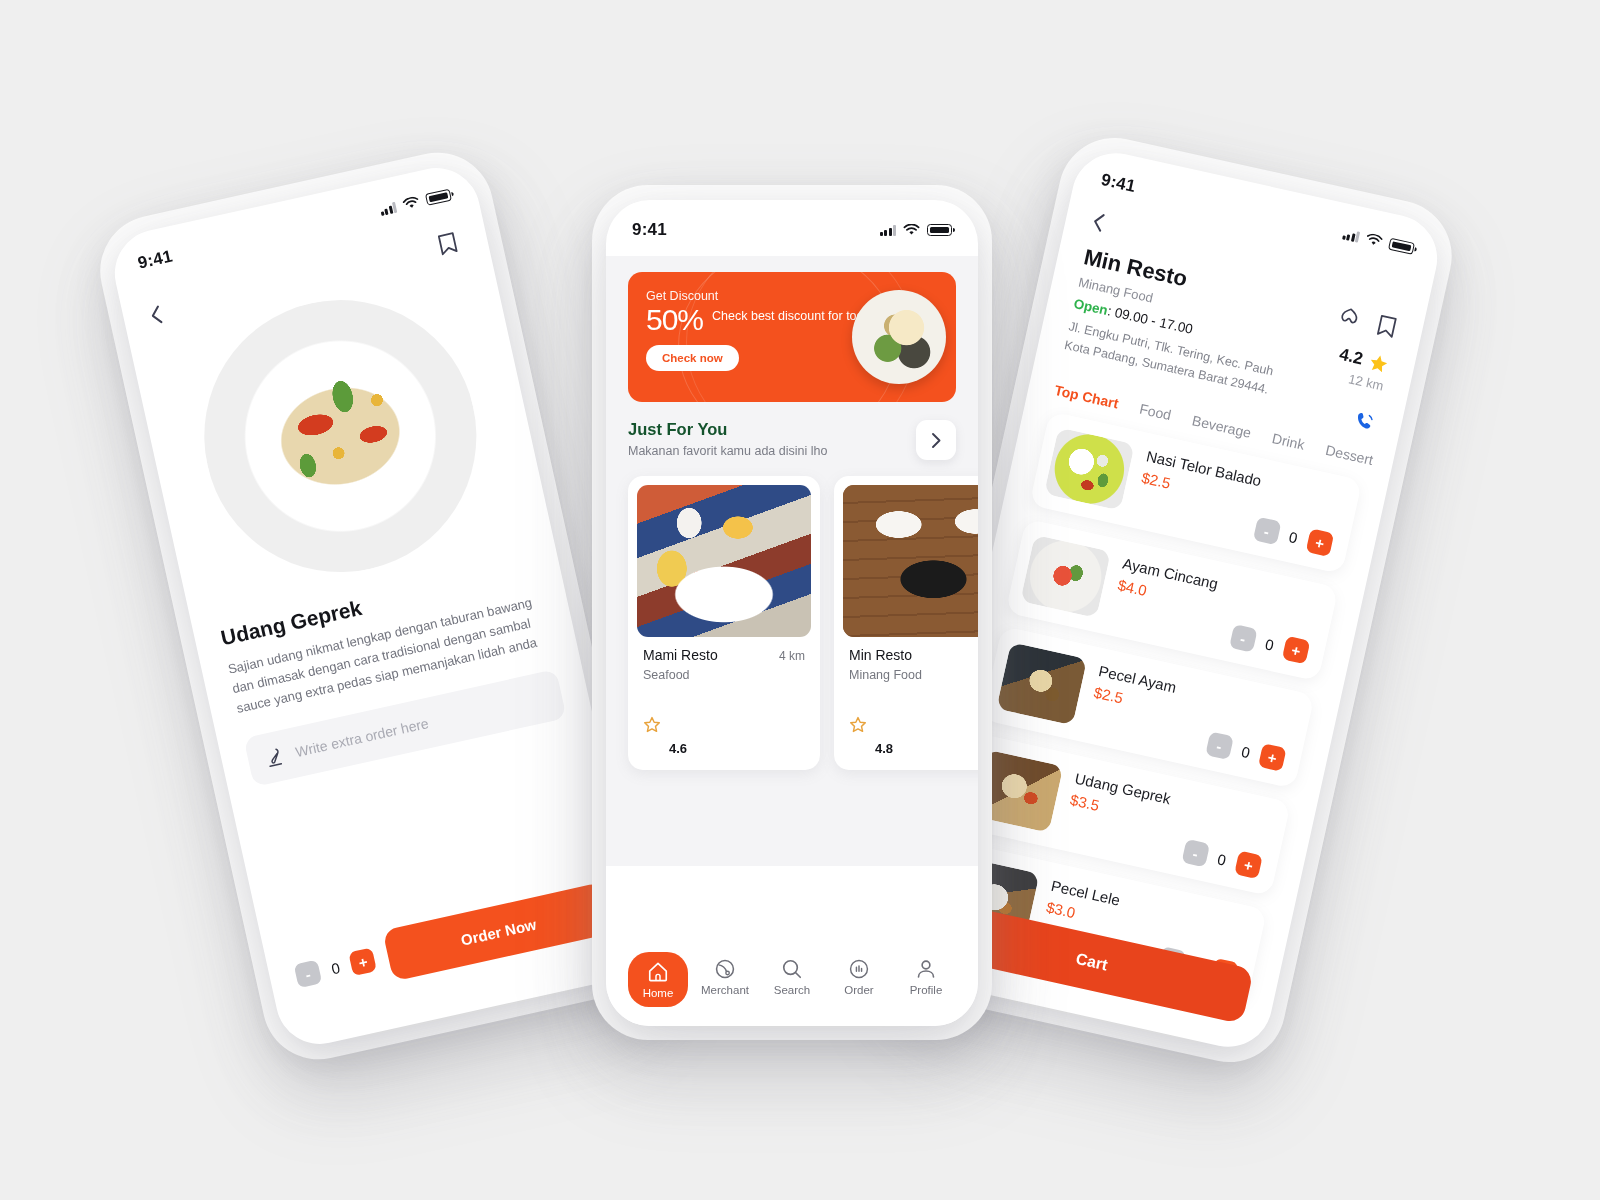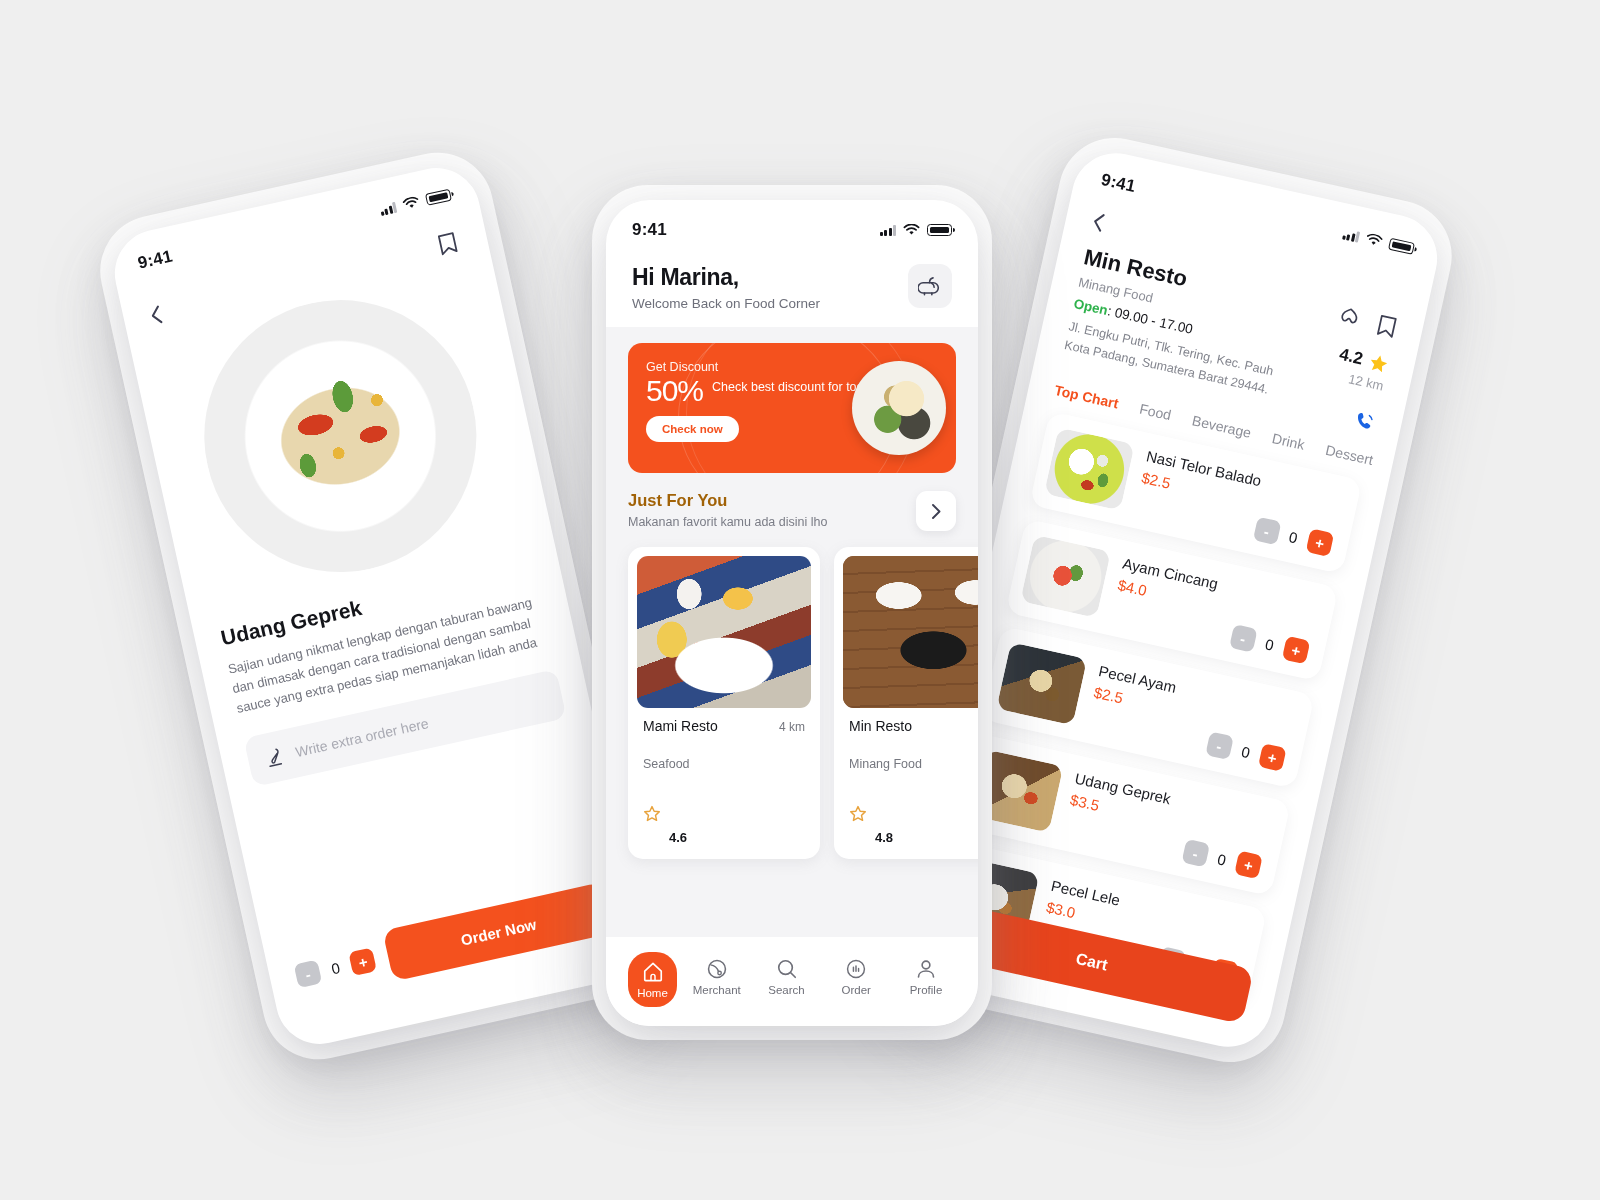--- a/index.html
+++ b/index.html
@@ -67,43 +67,43 @@
   .promo-food { position:absolute; right:10px; top:18px; width:94px; height:94px; border-radius:50%;
                 background:
                   radial-gradient(circle at 58% 40%, #f6e9c6 0 22%, transparent 23%),
                   radial-gradient(circle at 38% 62%, #6d9b42 0 16%, transparent 17%),
                   radial-gradient(circle at 66% 66%, #49483f 0 18%, transparent 19%),
                   radial-gradient(circle at 46% 38%, #c9b071 0 14%, transparent 15%),
                   #f3f1ea;
                 box-shadow:0 4px 12px rgba(0,0,0,.18); }
 
   .jfy-row { display:flex; align-items:flex-start; justify-content:space-between; margin-top:18px; }
-  .jfy-t { font-size:16.5px; font-weight:700; color:#a16207; }
+  .jfy-t { font-size:16.5px; font-weight:700; color:#14532d; }
   .jfy-s { font-size:12.5px; color:#7a7c86; margin-top:5px; }
   .jfy-next { width:40px; height:40px; border-radius:11px; background:#fff;
               display:flex; align-items:center; justify-content:center;
               box-shadow:0 3px 10px rgba(130,130,140,.16); }
 
   .cards { display:flex; gap:14px; margin-top:16px; }
   .rcard { width:192px; background:#fff; border-radius:15px; padding:9px 9px 14px 9px;
            box-shadow:0 4px 14px rgba(130,130,140,.12); flex:none; }
   .rcard .thumb { height:152px; border-radius:11px; overflow:hidden; }
   .rcard .meta { padding:10px 6px 0 6px; }
   .rc-top { display:flex; align-items:baseline; justify-content:space-between; }
   .rc-name { font-size:14px; font-weight:400; color:#14151a; }
   .rc-dist { font-size:12px; color:#75777f; }
-  .rc-cat { font-size:12.5px; color:#75777f; margin-top:23px; }
+  .rc-cat { font-size:12.5px; color:#75777f; margin-top:5px; }
   .rc-rate { display:flex; align-items:center; gap:8px; margin-top:11px; }
   .rc-val { font-size:13px; font-weight:600; color:#14151a;margin-top:48px; }
 
   .tabbar { position:absolute; left:0; bottom:0; width:100%; height:84px; background:#fff;
             display:flex; align-items:flex-start; justify-content:space-between; padding:10px 22px 0 22px; }
   .tab { width:60px; display:flex; flex-direction:column; align-items:center; gap:4px; padding-top:6px; }
   .tab span { font-size:11.5px; color:#6f7079; }
-  .tab.active { background:#f4511e; border-radius:21px; padding:9px 0 8px 0; width:49px; }
+  .tab.active { background:#f4511e; border-radius:21px; padding:9px 0 8px 0; width:60px; }
   .tab.active span { color:#fff; }
 
   
   .img-lobster {
     width:100%; height:100%;
     background:
       radial-gradient(ellipse 46% 30% at 50% 72%, #ffffff 0 60%, rgba(255,255,255,0) 62%),
       radial-gradient(ellipse 20% 11% at 50% 70%, #e8441c 0 70%, rgba(232,68,28,0) 72%),
       radial-gradient(ellipse 8% 9% at 36% 63%, #e8451d 0 70%, rgba(0,0,0,0) 72%),
       radial-gradient(ellipse 8% 9% at 65% 65%, #e8451d 0 70%, rgba(0,0,0,0) 72%),
@@ -445,34 +445,20 @@
             <path d="M8.5 10.6 6.4 8.3a3.1 3.1 0 0 1 4.2 0Z" fill="#14151a"></path>
             <path d="M3.9 5.9a6.6 6.6 0 0 1 9.2 0" stroke="#14151a" stroke-width="1.7" fill="none" stroke-linecap="round"></path>
             <path d="M1.4 3.3a10.2 10.2 0 0 1 14.2 0" stroke="#14151a" stroke-width="1.7" fill="none" stroke-linecap="round"></path>
           </svg>
           <span class="batt">
               <i></i>
             </span>
         </div>
       </div>
 
-      <div class="greet-row">
-        <div>
-          <div class="greet-hi">Hi Marina,</div>
-          <div class="greet-sub">Welcome Back on Food Corner</div>
-        </div>
-        <div class="deliver-btn">
-          <svg width="24" height="24" viewBox="0 0 26 26">
-            <path d="M5.5 9.5h11a5.5 5.5 0 0 1 0 11h-11a5.5 5.5 0 0 1 0-11Z" fill="none" stroke="#3d3f52" stroke-width="1.7"></path>
-            <path d="M14.5 9.8c1.8.8 3 2.6 3 4.7" fill="none" stroke="#3d3f52" stroke-width="1.5" stroke-linecap="round"></path>
-            <path d="M12.5 9.5c0-3 1.4-4.8 3.8-5.3" fill="none" stroke="#3d3f52" stroke-width="1.7" stroke-linecap="round"></path>
-            <path d="M7 20.5v2M15 20.5v2" stroke="#3d3f52" stroke-width="1.7" stroke-linecap="round"></path>
-          </svg>
-        </div>
-      </div>
 
     </div>
 
     <div class="grayzone">
       <div class="promo">
         <div class="arcs"></div>
         <div class="arcs2"></div>
         <div class="promo-label">Get Discount</div>
         <div class="promo-mid">
           <span class="promo-pct">50%</span>

